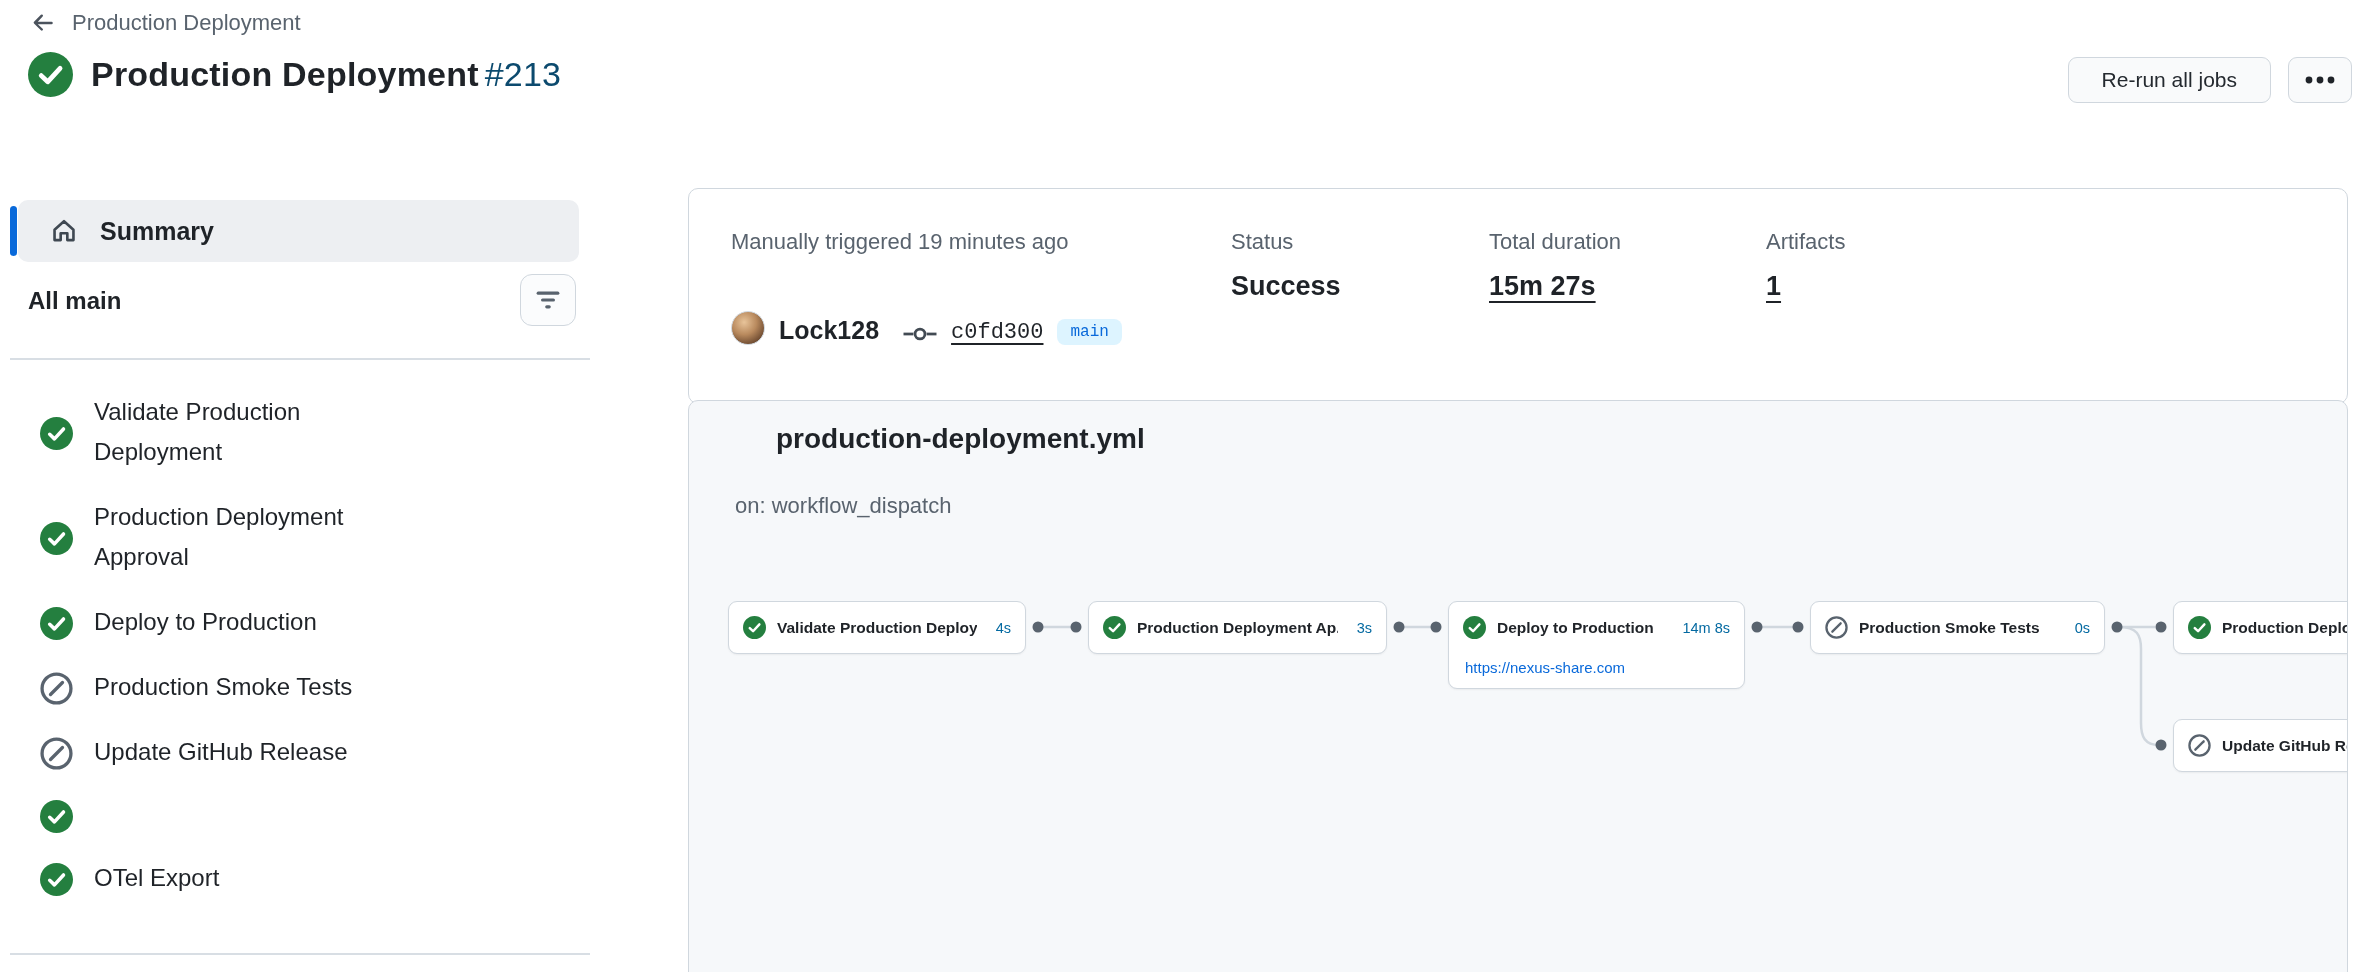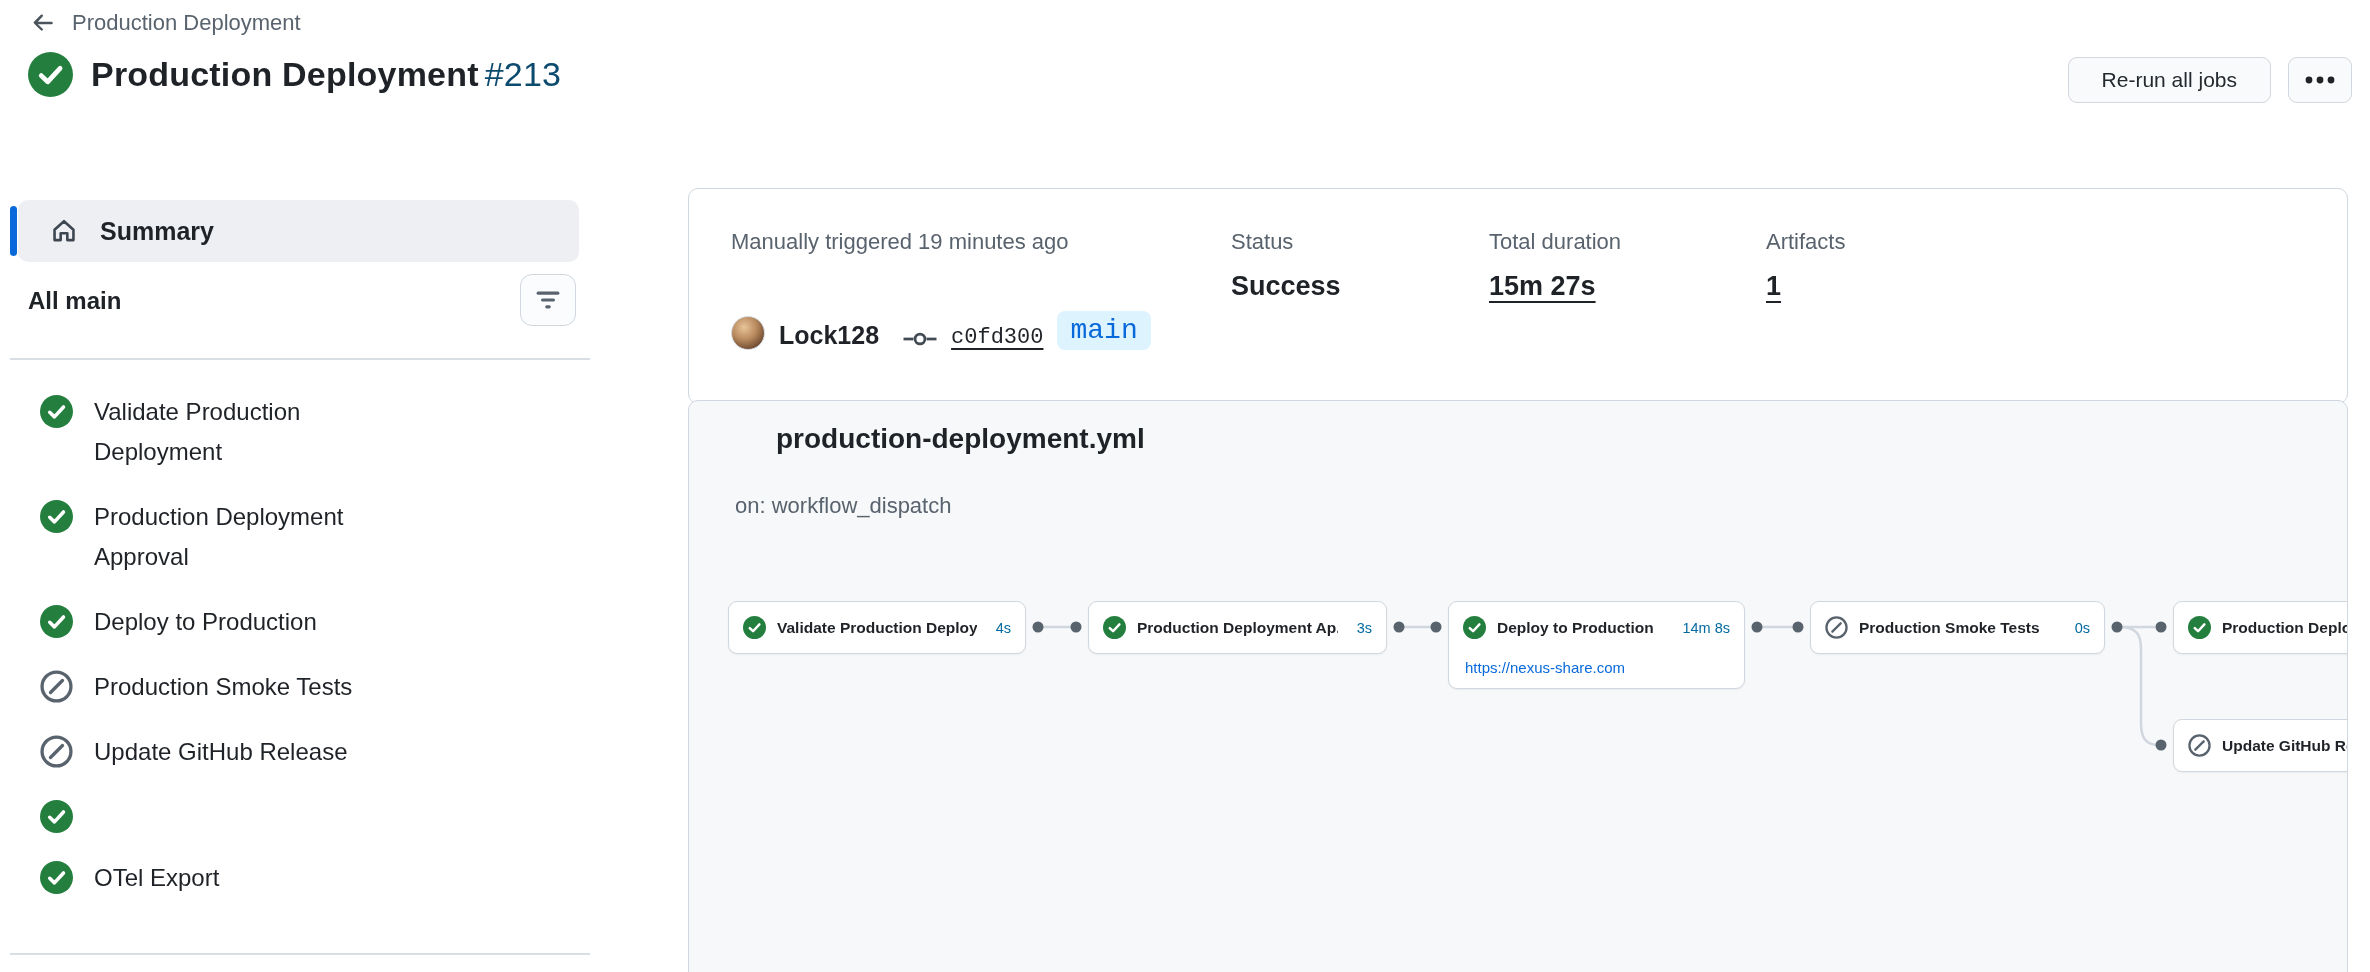--- a/index.html
+++ b/index.html
@@ -23,40 +23,40 @@
   .summary-item{left:18px;top:200px;width:561px;height:62px;background:#edeff2;border-radius:10px;
     display:flex;align-items:center;gap:22px;padding-left:32px;box-sizing:border-box;cursor:pointer;}
   .summary-item svg{width:28px;height:28px;color:#3f4852;flex:none;}
   .summary-item .lbl{font-size:25px;font-weight:700;}
   .alljobs{left:28px;top:287px;font-size:24px;font-weight:700;}
   .filterbtn{left:520px;top:274px;width:56px;height:52px;border-radius:12px;background:#fbfcfd;
     border:1.5px solid #d0d7de;display:flex;align-items:center;justify-content:center;cursor:pointer;box-sizing:border-box;}
   .filterbtn svg{width:28px;height:28px;fill:#59636e;}
   .divider{left:10px;width:580px;height:2px;background:#d8dee4;}
   .joblist{left:40px;top:392px;width:420px;display:flex;flex-direction:column;}
-  .jobitem{display:flex;gap:21px;margin-bottom:25px;cursor:pointer;align-items:flex-start;}
+  .jobitem{display:flex;gap:21px;margin-bottom:25px;cursor:pointer;align-items:center;}
   .jobitem .st{width:33px;height:33px;flex:none;margin-top:3px;}
   .jobitem .nm{font-size:24px;line-height:40px;width:278px;}
   .st-success{color:#247f3f;}
   .st-skipped{color:#59636e;}
   
   .card{border:1.5px solid #d0d7de;border-radius:10px;box-sizing:border-box;background:#fff;}
   .sumcard{left:688px;top:188px;width:1660px;height:216px;}
   .col-label{position:absolute;top:40px;font-size:22px;color:#59636e;white-space:nowrap;}
   .col-value{position:absolute;top:82px;font-size:27px;font-weight:700;white-space:nowrap;}
   .u{text-decoration:underline;text-underline-offset:6px;text-decoration-thickness:2px;}
   .actorrow{position:absolute;left:42px;top:82px;display:flex;align-items:flex-end;gap:14px;margin-top:40px;}
   .avatar{width:34px;height:34px;border-radius:50%;flex:none;cursor:pointer;
     background:radial-gradient(circle at 38% 32%,#e8c49a 0%,#b98a5e 42%,#6d4a30 78%,#3c2a1c 100%);
     border:1px solid #d0d7de;box-sizing:border-box;}
   .actor{font-size:25px;font-weight:700;cursor:pointer;}
   .commiticon{width:34px;height:22px;margin-left:10px;color:#424a53;flex:none;}
   .sha{font-family:"Liberation Mono","DejaVu Sans Mono",monospace;font-size:22px;color:#1f2328;
     text-decoration:underline;text-underline-offset:5px;cursor:pointer;}
-  .branch{font-family:"Liberation Mono","DejaVu Sans Mono",monospace;font-size:28px;color:#0969da;
+  .branch{font-family:"Liberation Mono","DejaVu Sans Mono",monospace;font-size:16px;color:#0969da;
     background:#ddf4ff;border-radius:8px;padding:4px 13px;cursor:pointer;}
   
   .graphcard{left:688px;top:400px;width:1660px;height:600px;background:#f6f8fa;overflow:hidden;}
   .wf-title{position:absolute;left:42px;top:22px;font-size:28px;font-weight:700;margin-left:45px;}
   .wf-sub{position:absolute;left:46px;top:92px;font-size:22px;color:#59636e;}
   .node{position:absolute;background:#fff;border:1.5px solid #d0d7de;border-radius:9px;box-sizing:border-box;
     box-shadow:0 1px 2px rgba(31,35,40,.06);cursor:pointer;}
   .node-row{height:51px;display:flex;align-items:center;gap:11px;padding:0 14px;}
   .node-row .st{width:23px;height:23px;flex:none;}
   .node-row .nlbl{font-size:15.5px;font-weight:700;white-space:nowrap;overflow:hidden;flex:1;}

